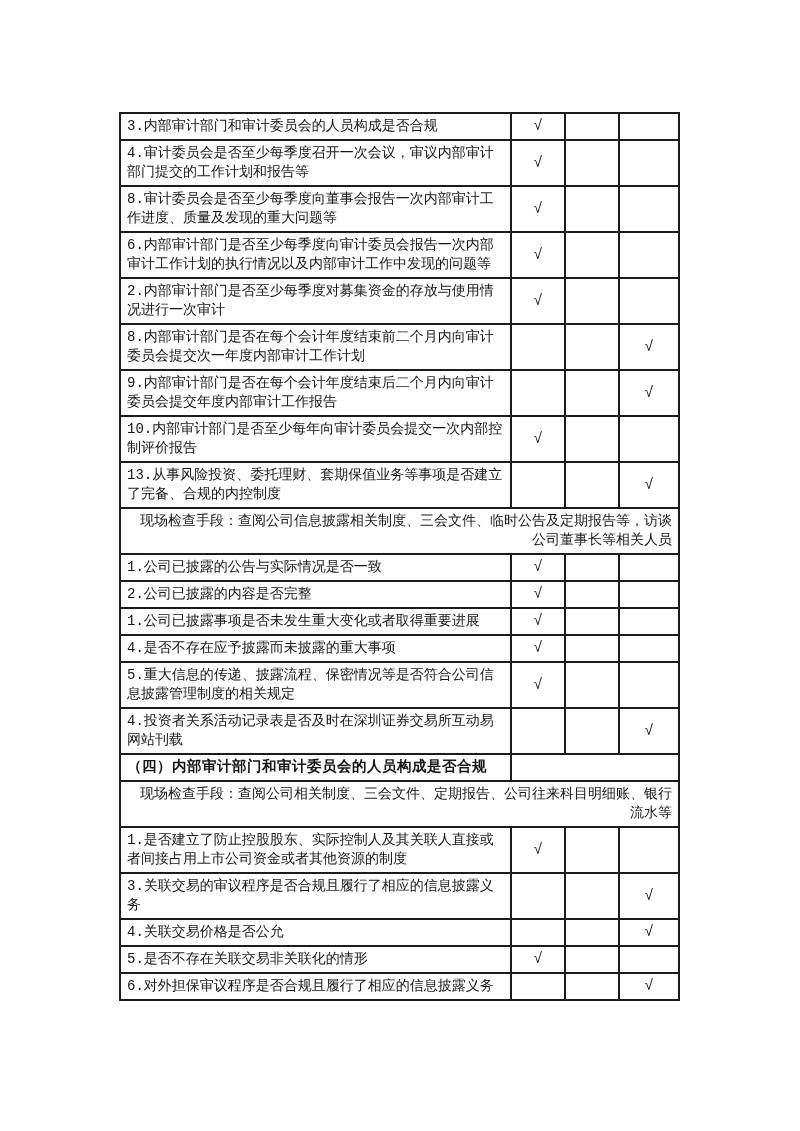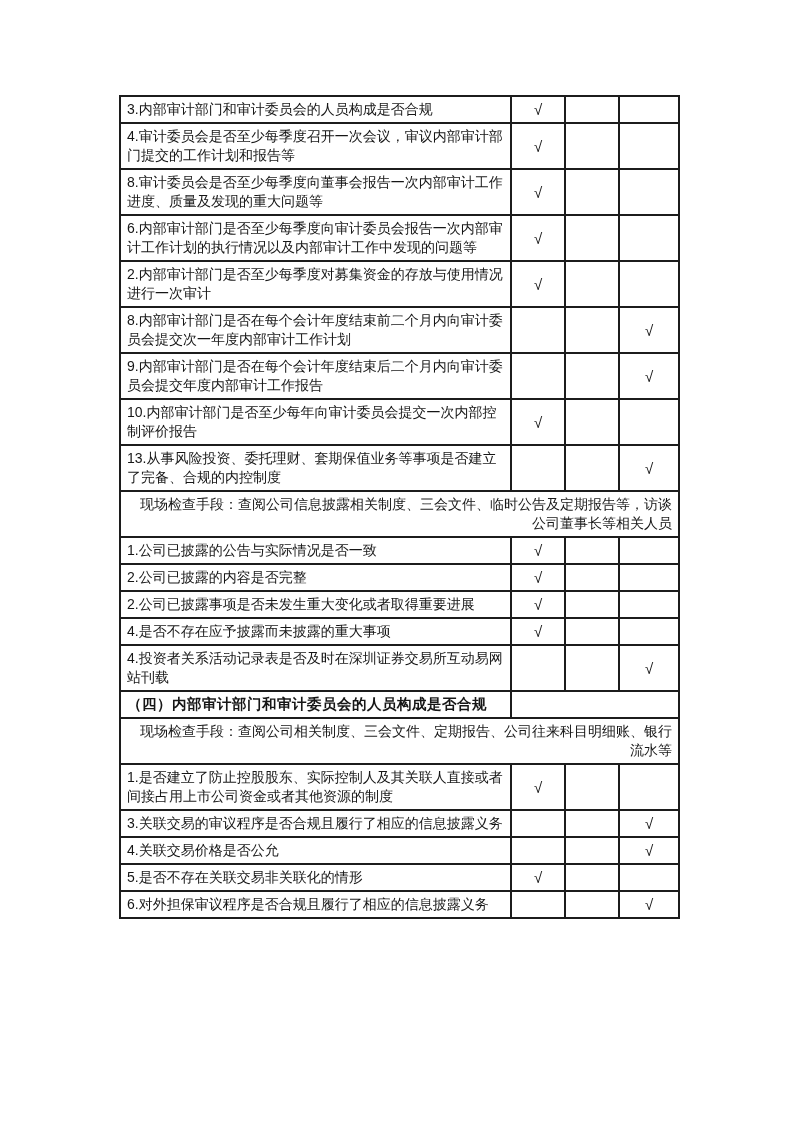--- a/index.html
+++ b/index.html
@@ -10,25 +10,25 @@
   .page {
     position: relative;
     width: 800px;
     height: 1131px;
     background: #ffffff;
     overflow: hidden;
   }
   table.checklist {
     position: absolute;
     left: 119px;
-    top: 95px;
+    top: 112px;
     width: 559px;
     border-collapse: collapse;
     table-layout: fixed;
-    font-family: Liberation Sans, sans-serif;
+    font-family: Liberation Mono, monospace;
     font-size: 14px;
     color: #161616;
   }
   table.checklist col.c-text { width: 391px; }
   table.checklist col.c-1 { width: 54px; }
   table.checklist col.c-2 { width: 54px; }
   table.checklist col.c-3 { width: 60px; }
   table.checklist td {
     border: 2px solid #1c1c1c;
     padding: 3px 6px;
@@ -128,27 +128,33 @@
           <td class="check"></td>
           <td class="check"></td>
         </tr>
         <tr>
           <td class="text">2.公司已披露的内容是否完整</td>
           <td class="check">√</td>
           <td class="check"></td>
           <td class="check"></td>
         </tr>
         <tr>
-          <td class="text">2.公司已披露事项是否未发生重大变化或者取得重要进展</td>
+          <td class="text">1.公司已披露事项是否未发生重大变化或者取得重要进展</td>
           <td class="check">√</td>
           <td class="check"></td>
           <td class="check"></td>
         </tr>
         <tr>
           <td class="text">4.是否不存在应予披露而未披露的重大事项</td>
+          <td class="check">√</td>
+          <td class="check"></td>
+          <td class="check"></td>
+        </tr>
+        <tr>
+          <td class="text">5.重大信息的传递、披露流程、保密情况等是否符合公司信息披露管理制度的相关规定</td>
           <td class="check">√</td>
           <td class="check"></td>
           <td class="check"></td>
         </tr>
         <tr>
           <td class="text">4.投资者关系活动记录表是否及时在深圳证券交易所互动易网站刊载</td>
           <td class="check"></td>
           <td class="check"></td>
           <td class="check">√</td>
         </tr>

